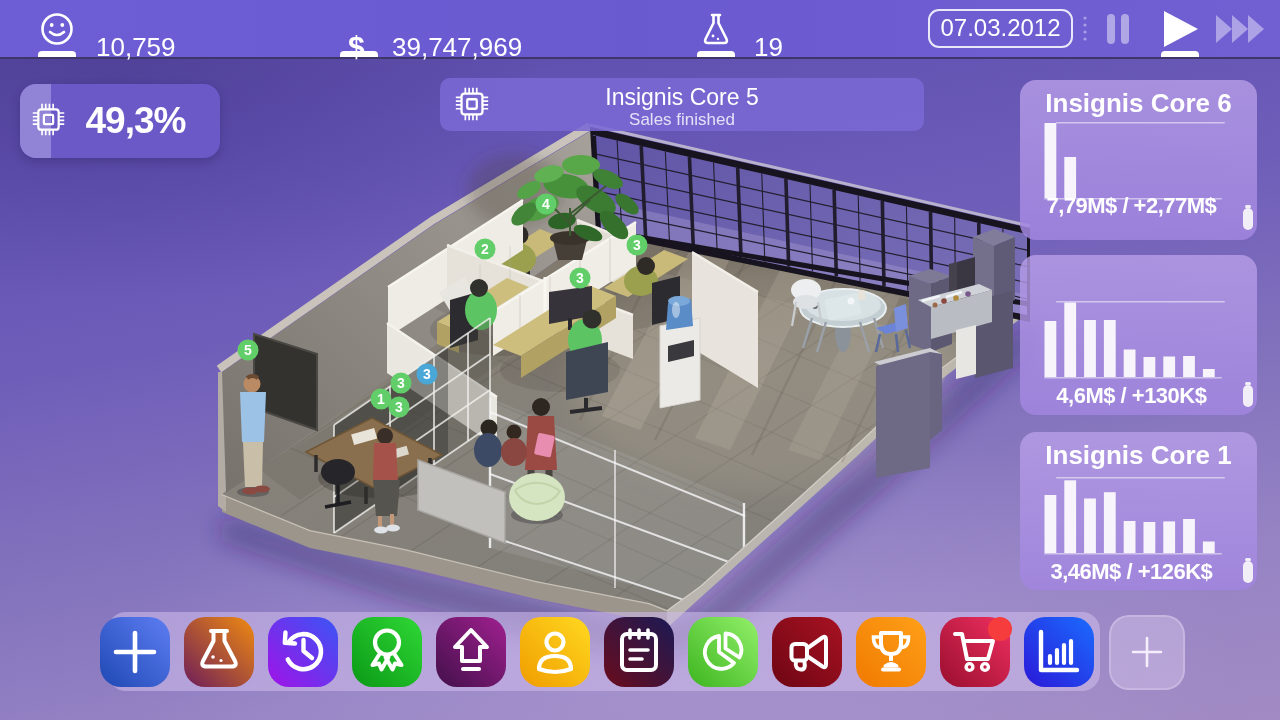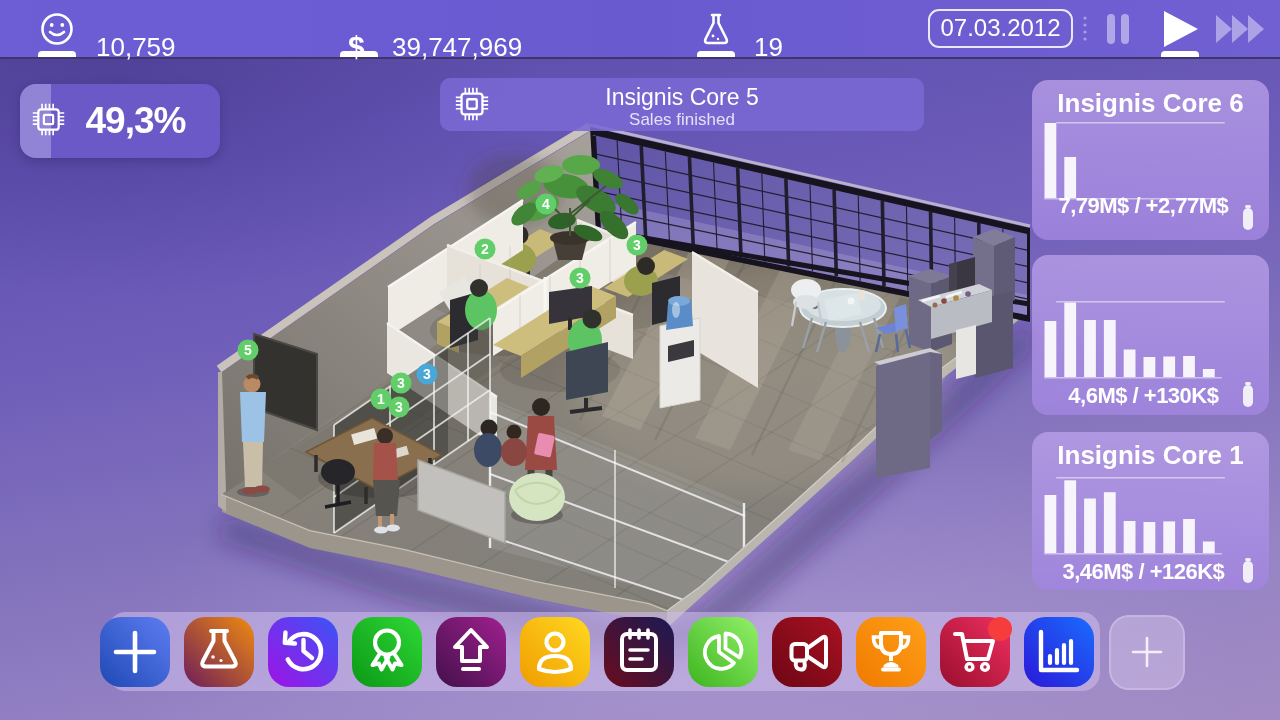--- a/index.html
+++ b/index.html
@@ -19,21 +19,21 @@
   #cpubox .strip{position:absolute;left:0;top:0;width:31px;height:74px;background:#9184d6;}
   #cpubox .pct{position:absolute;left:31px;top:0;width:169px;height:74px;display:flex;align-items:center;justify-content:center;
                color:#fff;font-size:37px;font-weight:bold;letter-spacing:-1px;}
   
   #notif{position:absolute;left:440px;top:78px;width:484px;height:53px;border-radius:10px;
          background:rgba(122,105,212,.88);}
   #notif .t1{position:absolute;left:0;top:6px;width:100%;text-align:center;color:#fff;font-size:23px;}
   #notif .t2{position:absolute;left:0;top:32px;width:100%;text-align:center;color:#e6e0f6;font-size:17px;}
   
   .panel{position:absolute;left:1020px;width:237px;border-radius:16px;
-         background:linear-gradient(180deg,rgba(186,160,234,.78),rgba(161,133,223,.86));margin-left:12px;}
+         background:linear-gradient(180deg,rgba(186,160,234,.78),rgba(161,133,223,.86));}
   .panel .title{position:absolute;top:8px;left:0;width:100%;text-align:center;color:#fff;font-size:26px;font-weight:bold;}
   .panel .val{position:absolute;left:0;width:94%;text-align:center;color:#fff;font-size:22px;font-weight:bold;letter-spacing:-.5px;}
   .trash{position:absolute;left:1243px;width:10px;height:22px;background:#f2eef8;border-radius:5px;}
   .trash:before{content:"";position:absolute;left:2px;top:-3px;width:6px;height:3px;background:#f2eef8;border-radius:2px;}
   
   #toolbar{position:absolute;left:108px;top:612px;width:992px;height:79px;border-radius:18px;
            background:rgba(205,186,235,.58);}
   .icon{position:absolute;top:617px;width:70px;height:70px;border-radius:21px;}
   .icon svg{position:absolute;left:0;top:0;}
   #plusbtn{position:absolute;left:1109px;top:615px;width:76px;height:75px;border-radius:20px;

